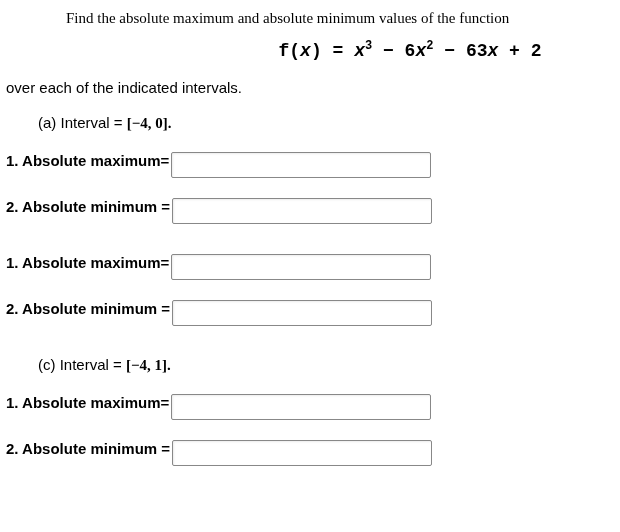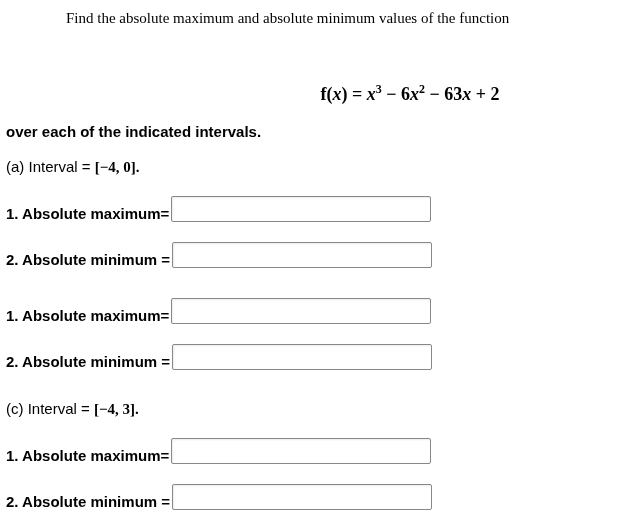--- a/index.html
+++ b/index.html
@@ -15,47 +15,46 @@
   .prompt-line {
     padding: 4px 0 8px 60px;
     font-family: Liberation Serif, serif;
   }
   .formula-row {
     text-align: center;
     padding: 6px 0 14px 0;
     padding-left: 200px;
   }
   .formula {
-    font-family: Liberation Serif, serif;
+    font-family: Liberation Mono, monospace;
     font-size: 18px;
     font-weight: bold;
     font-style: italic;
     white-space: nowrap;
     display: inline-block;
-    margin-top: 43px;
   }
   .formula .rm { font-style: normal; }
   .formula sup { font-size: 12px; vertical-align: super; line-height: 0; }
   .section {
     padding: 2px 0 8px 0;
   }
   .sub-intro {
     padding: 4px 0 10px 0;
-    font-weight: bold;
   }
   .interval-label {
     padding: 6px 0 14px 0;
+    margin-left: 32px;
   }
   .math {
     font-family: "Times New Roman", serif;
     font-weight: bold;
   }
   .row {
     display: flex;
-    align-items: flex-end;
+    align-items: flex-start;
     padding: 6px 0 14px 0;
   }
   .row-label {
     white-space: nowrap;
   }
   .answer-input {
     height: 22px;
     width: 250px;
     border: 1px solid #888;
     border-radius: 2px;
@@ -97,21 +96,21 @@
     <input class="answer-input" type="text" value="" style="">
   </div>
   <div class="row">
     <span class="row-label"><b>2.  Absolute minimum =</b></span>
     <input class="answer-input" type="text" value="" style="">
   </div>
 </div>
 
 <div class="section">
   <div class="interval-label">
-    <span>(c) Interval = </span><span class="math">[−4, 3]</span><span class="math">.</span>
+    <span>(c) Interval = </span><span class="math">[−4, 1]</span><span class="math">.</span>
   </div>
   <div class="row">
     <span class="row-label"><b>1.  Absolute maximum=</b></span>
     <input class="answer-input" type="text" value="" style="">
   </div>
   <div class="row">
     <span class="row-label"><b>2.  Absolute minimum =</b></span>
     <input class="answer-input" type="text" value="" style="">
   </div>
 </div>

